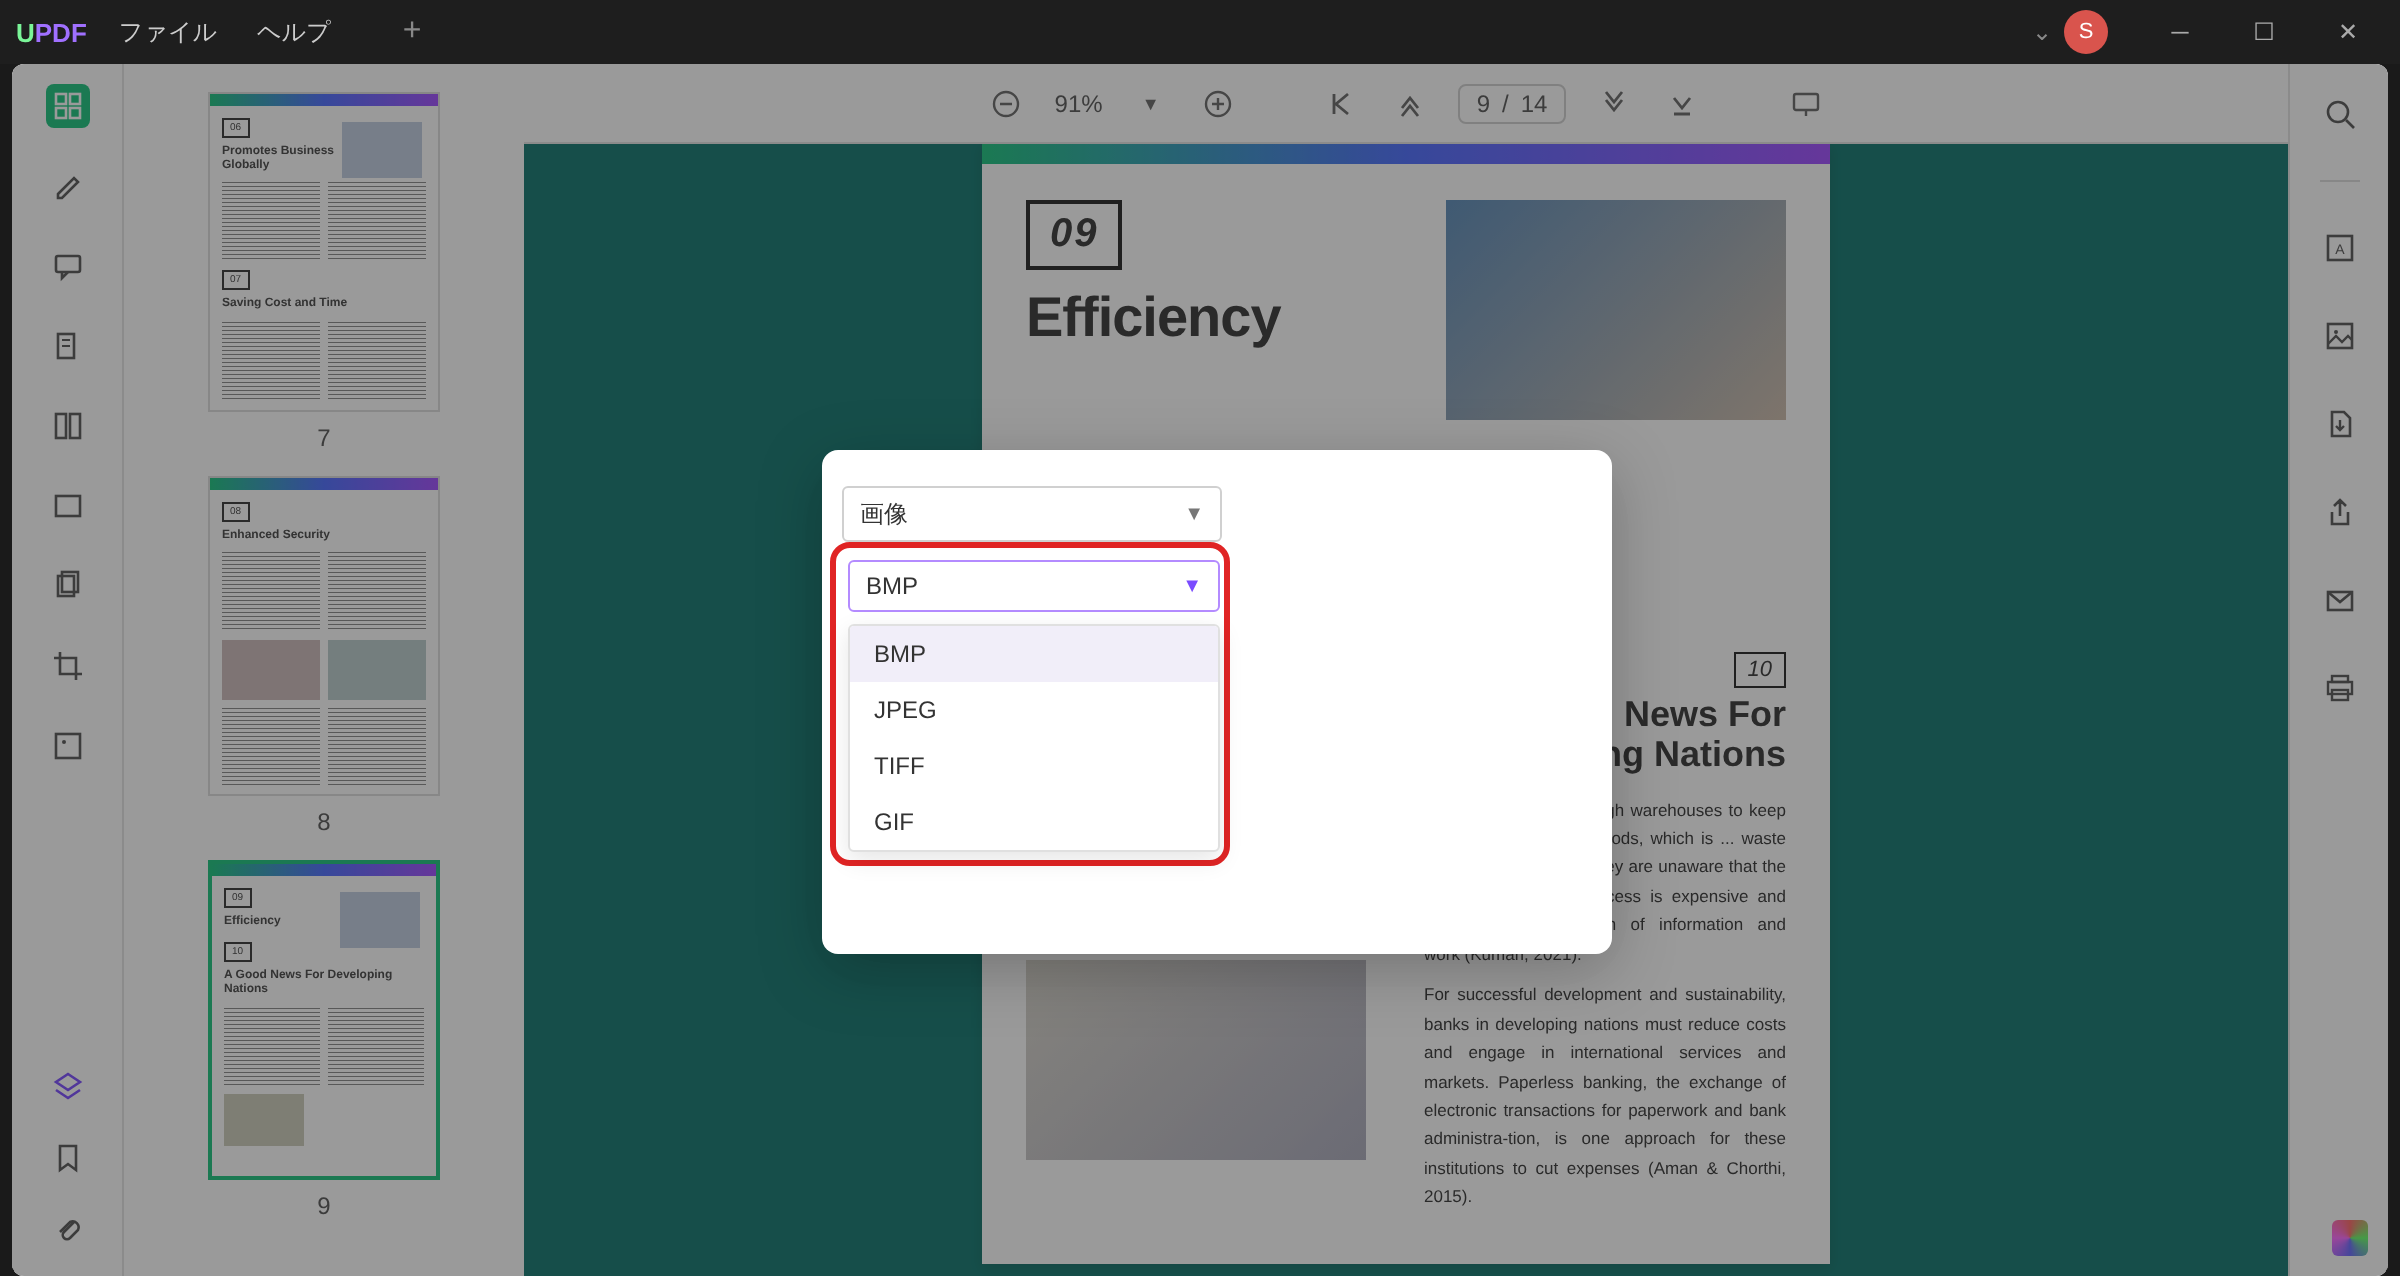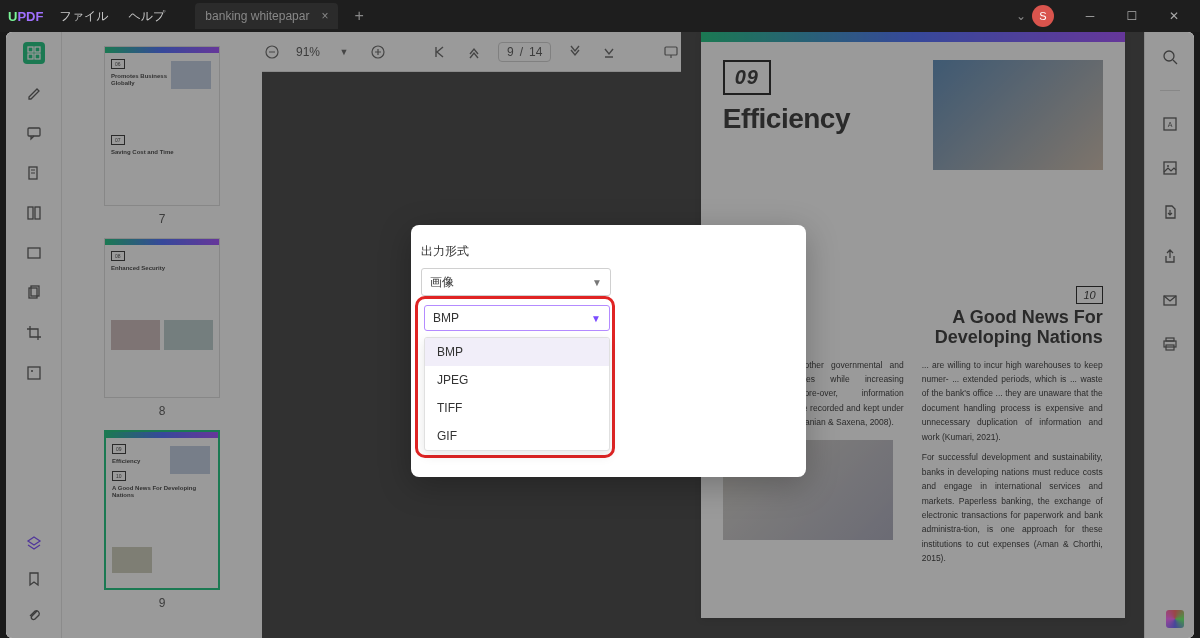--- a/index.html
+++ b/index.html
@@ -38,21 +38,21 @@
 .thumb-header { height: 6px; background: linear-gradient(90deg, #18c37d, #4a6bff, #a04bff); }
 .thumb-content { padding: 6px; font-size: 5px; color: #444; line-height: 1.2; }
 .thumb-num-box { display:inline-block; border:1px solid #333; padding:1px 3px; font-size:5px; margin-bottom:2px; }
 .thumb-heading { font-size: 6px; font-weight: bold; margin: 2px 0; }
 .thumb-img { width: 40px; height: 28px; background: #c0cde0; float: right; margin: 2px; }
 .thumb-col { display: flex; gap: 4px; margin-top: 4px; }
 .thumb-col > div { flex: 1; height: 40px; background: repeating-linear-gradient(#888, #888 0.5px, #fff 0.5px, #fff 2px); }
 .thumb-label { text-align: center; font-size: 12px; color: #555; margin-top: 6px; }
 
 
-.center-wrap { flex: 1; display: flex; background: #404040; }
+.center-wrap { flex: 1; display: flex; flex-direction: column; background: #0f766e; }
 .doc-toolbar { height: 40px; background: #fff; border-bottom: 1px solid #e4e4e4; display: flex; align-items: center; justify-content: center; gap: 14px; color: #555; }
 .tb-zoom { font-size: 12px; color: #555; }
 .tb-pagebox { display: flex; align-items: center; border: 1px solid #d0d0d0; border-radius: 4px; padding: 2px 8px; font-size: 12px; gap: 6px; }
 .tb-btn { width: 20px; height: 20px; display:flex; align-items:center; justify-content:center; cursor:pointer; color:#666; }
 
 
 .doc-view { flex: 1; overflow: auto; display: flex; justify-content: center; padding: 0 0 20px 0; }
 .page { width: 424px; min-height: 560px; background: #fff; box-shadow: 0 2px 6px rgba(0,0,0,0.12); position: relative; }
 .page-header { height: 10px; background: linear-gradient(90deg, #18c37d, #4a6bff, #a04bff); }
 .page-body { padding: 18px 22px; font-size: 10px; color: #333; }
@@ -96,24 +96,20 @@
 
 svg { display: block; }
 </style>
 </head>
 <body>
 
 <div class="titlebar">
   <span class="logo"><span class="u">U</span><span class="pdf">PDF</span></span>
   <span class="menu-item">ファイル</span>
   <span class="menu-item">ヘルプ</span>
-  <div class="tab">
-    <span>banking whitepapar</span>
-    <span class="tab-close">×</span>
-  </div>
   <span class="tab-plus">+</span>
   <div class="window-controls">
     <span style="color:#888;font-size:12px;">⌄</span>
     <div class="avatar">S</div>
     <div class="win-btn">─</div>
     <div class="win-btn">☐</div>
     <div class="win-btn">✕</div>
   </div>
 </div>
 
@@ -387,21 +383,20 @@
         </svg>
       </div>
   </div>
 
   <div class="corner-square"></div>
 
   <div class="dim-overlay"></div>
 
   <div class="modal">
     <div class="modal-right">
-      <div class="mr-label">出力形式</div>
       <div class="mr-select">
         <span>画像</span>
         <span class="caret">▼</span>
       </div>
 
       <div class="format-highlight">
         <div class="fmt-select">
           <span>BMP</span>
           <span class="caret">▼</span>
         </div>

